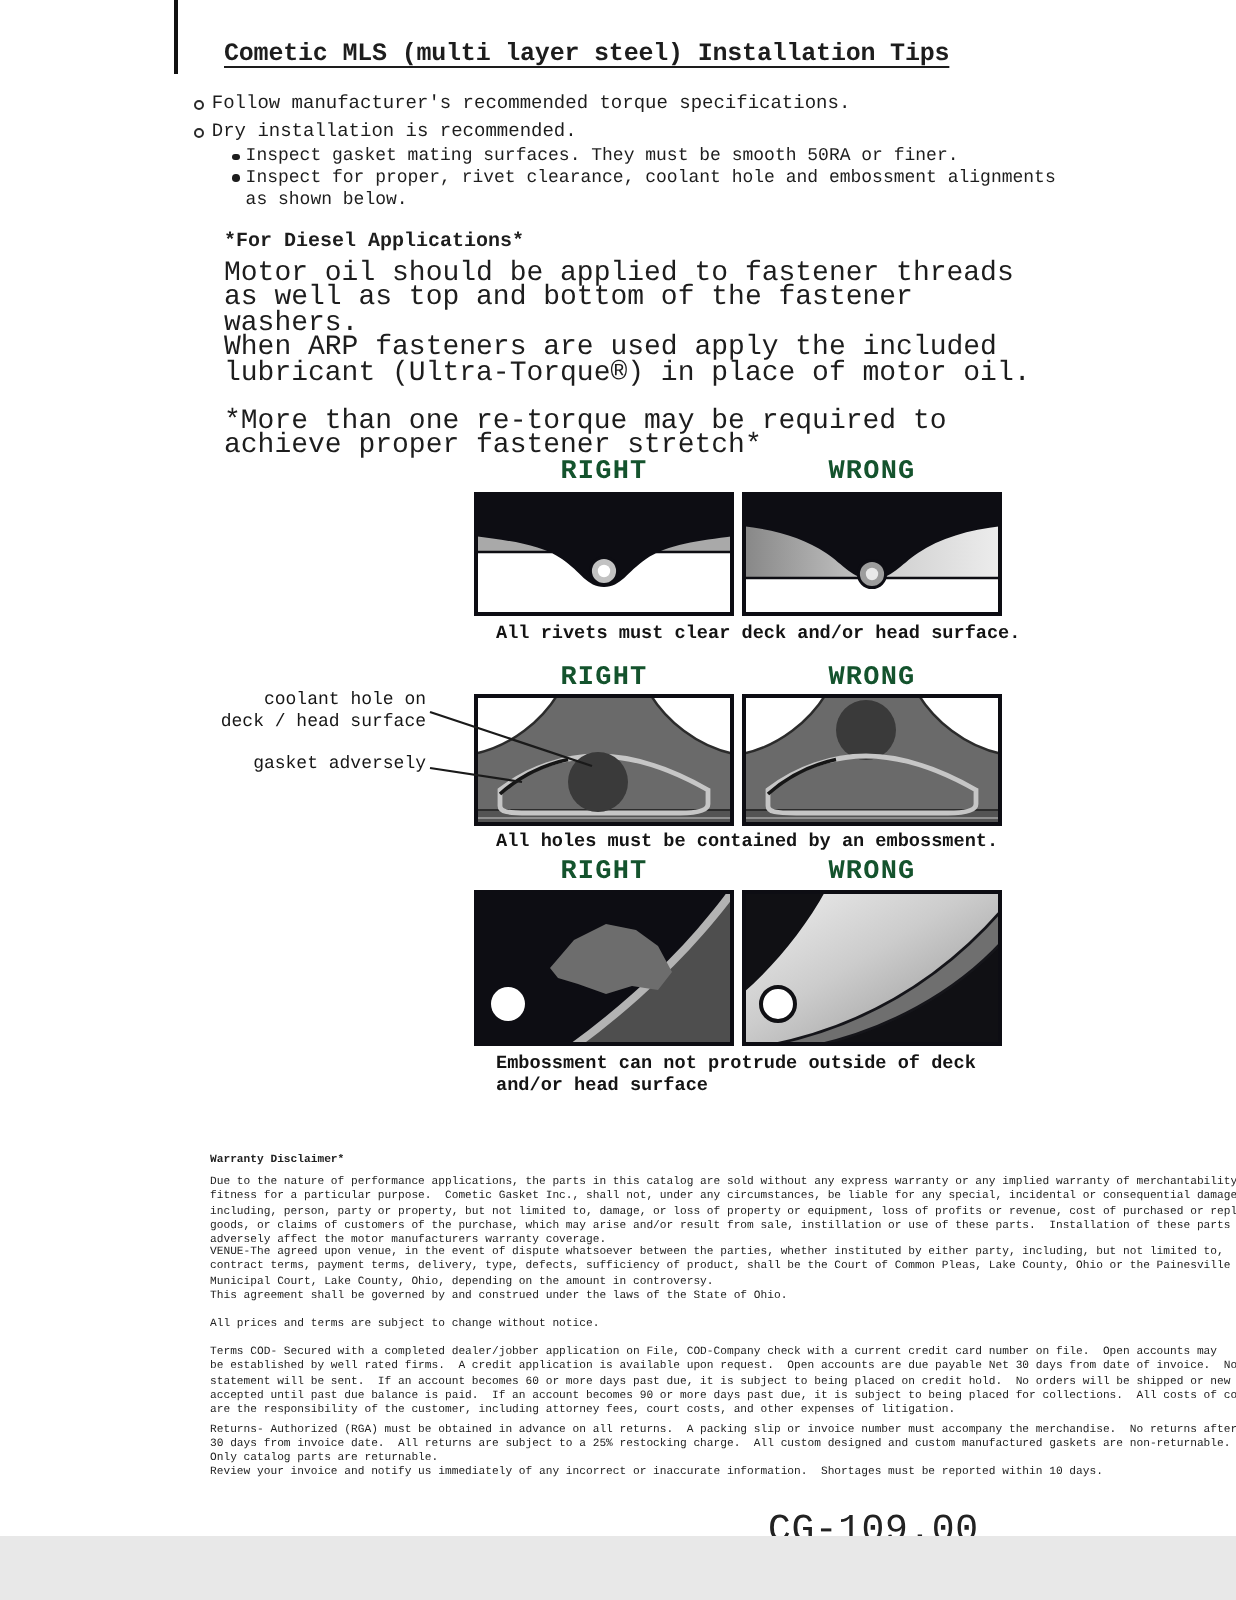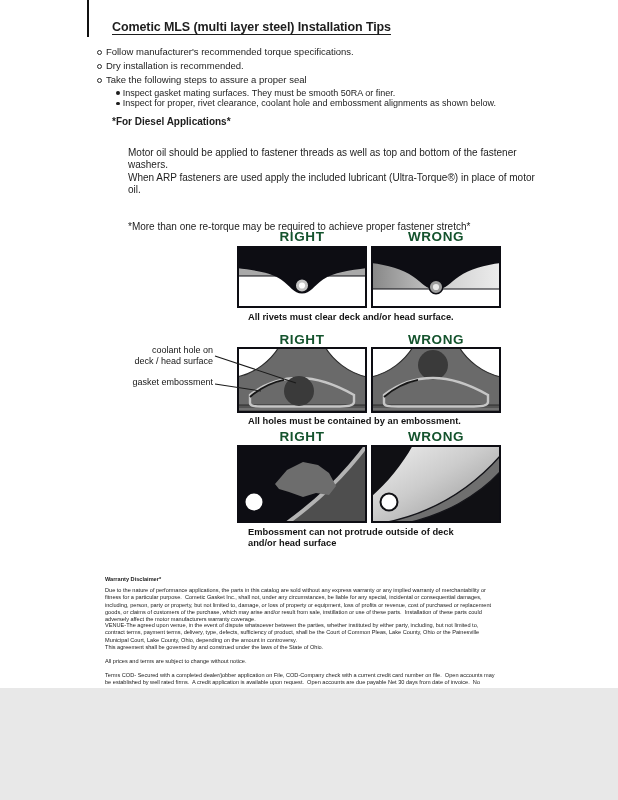--- a/index.html
+++ b/index.html
@@ -1,39 +1,39 @@
 <!DOCTYPE html>
 <html><head>
 <meta charset="utf-8">
 <style>
   html,body { margin:0; padding:0; background:#e8e8e8; }
   .page {
-    position:relative; width:618px; height:688px; margin:0 auto;
+    position:relative; width:618px; height:768px; margin:0 auto;
     background:#ffffff; overflow:hidden;
-    font-family:Liberation Sans, sans-serif; color:#1d1d1d;
+    font-family:Liberation Mono, monospace; color:#1d1d1d;
   }
   .pre { white-space:pre-line; }
 
   .crop-mark { position:absolute; left:87px; top:0; width:1.5px; height:37px; background:#111; }
 
   .title {
     position:absolute; left:112px; top:20px; margin:0;
     font-size:12.5px; font-weight:bold; letter-spacing:-0.1px;
     text-decoration:underline; text-decoration-thickness:1.3px; text-underline-offset:2.5px;
   }
 
   .tips { position:absolute; left:97px; top:45px; width:440px; margin:0; padding:0; list-style:none; }
   .tips li { display:flex; align-items:flex-start; }
   .tips li.main { font-size:9.5px; line-height:14.2px; }
   .tips li.sub  { font-size:9px;  line-height:10.8px; margin-left:19px; }
   .m-circle { flex:none; width:3.4px; height:3.4px; border:1px solid #2a2a2a; border-radius:50%; margin:4.6px 3.5px 0 0; }
   .m-dot    { flex:none; width:3.8px; height:3.8px; background:#1d1d1d; border-radius:50%; margin:3.2px 3px 0 0; }
 
   .diesel-heading { position:absolute; left:112px; top:116px; margin:0; font-size:10px; font-weight:bold; }
-  .para { position:absolute; left:112px; width:420px; margin:16px; font-size:10px; line-height:12.4px; }
+  .para { position:absolute; left:112px; width:420px; margin:0; font-size:14px; line-height:12.4px; }
   .para-1 { top:131px; }
   .para-2 { top:162px; }
   .para-3 { top:205px; }
 
   .fig-label {
     position:absolute; width:130px; text-align:center;
     font-size:13.5px; font-weight:600; letter-spacing:0.6px; color:#14532d;
   }
   .col-r { left:237px; } .col-w { left:371px; }
   .lbl1 { top:229px; } .lbl2 { top:332px; } .lbl3 { top:429px; }
@@ -70,24 +70,20 @@
   <h1 class="title">Cometic MLS (multi layer steel) Installation Tips</h1>
 
   <ul class="tips">
     <li class="main">
         <span class="m-circle"></span>
         <span>Follow manufacturer's recommended torque specifications.</span>
       </li>
     <li class="main">
         <span class="m-circle"></span>
         <span>Dry installation is recommended.</span>
-      </li>
-    <li class="main">
-        <span class="m-circle"></span>
-        <span>Take the following steps to assure a proper seal</span>
       </li>
     <li class="sub">
         <span class="m-dot"></span>
         <span>Inspect gasket mating surfaces.  They must be smooth 50RA or finer.</span>
       </li>
     <li class="sub">
         <span class="m-dot"></span>
         <span>Inspect for proper, rivet clearance, coolant hole and embossment alignments as shown below.</span>
       </li>
   </ul>
@@ -132,21 +128,21 @@
     <rect x="1" y="1" width="128" height="60" fill="none" stroke="#0d0d13" stroke-width="2"></rect>
   </svg>
 
   <div class="caption cap1">All rivets must clear deck and/or head surface.</div>
 
   <div class="fig-label lbl2 col-r">RIGHT</div>
   <div class="fig-label lbl2 col-w">WRONG</div>
 
   <div class="annot a-coolant pre">coolant hole on
 deck / head surface</div>
-  <div class="annot a-emboss">gasket embossment</div>
+  <div class="annot a-emboss">gasket adversely</div>
 
   <svg class="panel p2 col-r" width="130" height="66" viewBox="0 0 130 66">
     <rect width="130" height="66" fill="#6a6a6a"></rect>
     <path d="M0,0 H42 C34,13 19,26 0,30 Z" fill="#ffffff" stroke="#2b2b2b" stroke-width="1.2"></path>
     <path d="M130,0 H88 C96,13 111,26 130,30 Z" fill="#ffffff" stroke="#2b2b2b" stroke-width="1.2"></path>
     <rect y="58" width="130" height="8" fill="#545454"></rect>
     <line x1="0" y1="58" x2="130" y2="58" stroke="#2c2c2c" stroke-width="1"></line>
     <line x1="0" y1="62" x2="130" y2="62" stroke="#8f8f8f" stroke-width="1"></line>
     <path d="M13,56 V48 C27,37 45,31 62,31 C83,31 103,40 117,48 V55 C117,58.5 111,59.5 103,59.5 H27 C17,59.5 13,59 13,56 Z" fill="none" stroke="#c6c6c6" stroke-width="2.4"></path>
     <path d="M13,50 C22,42 34,35.5 47,32.8" fill="none" stroke="#161616" stroke-width="1.8"></path>

